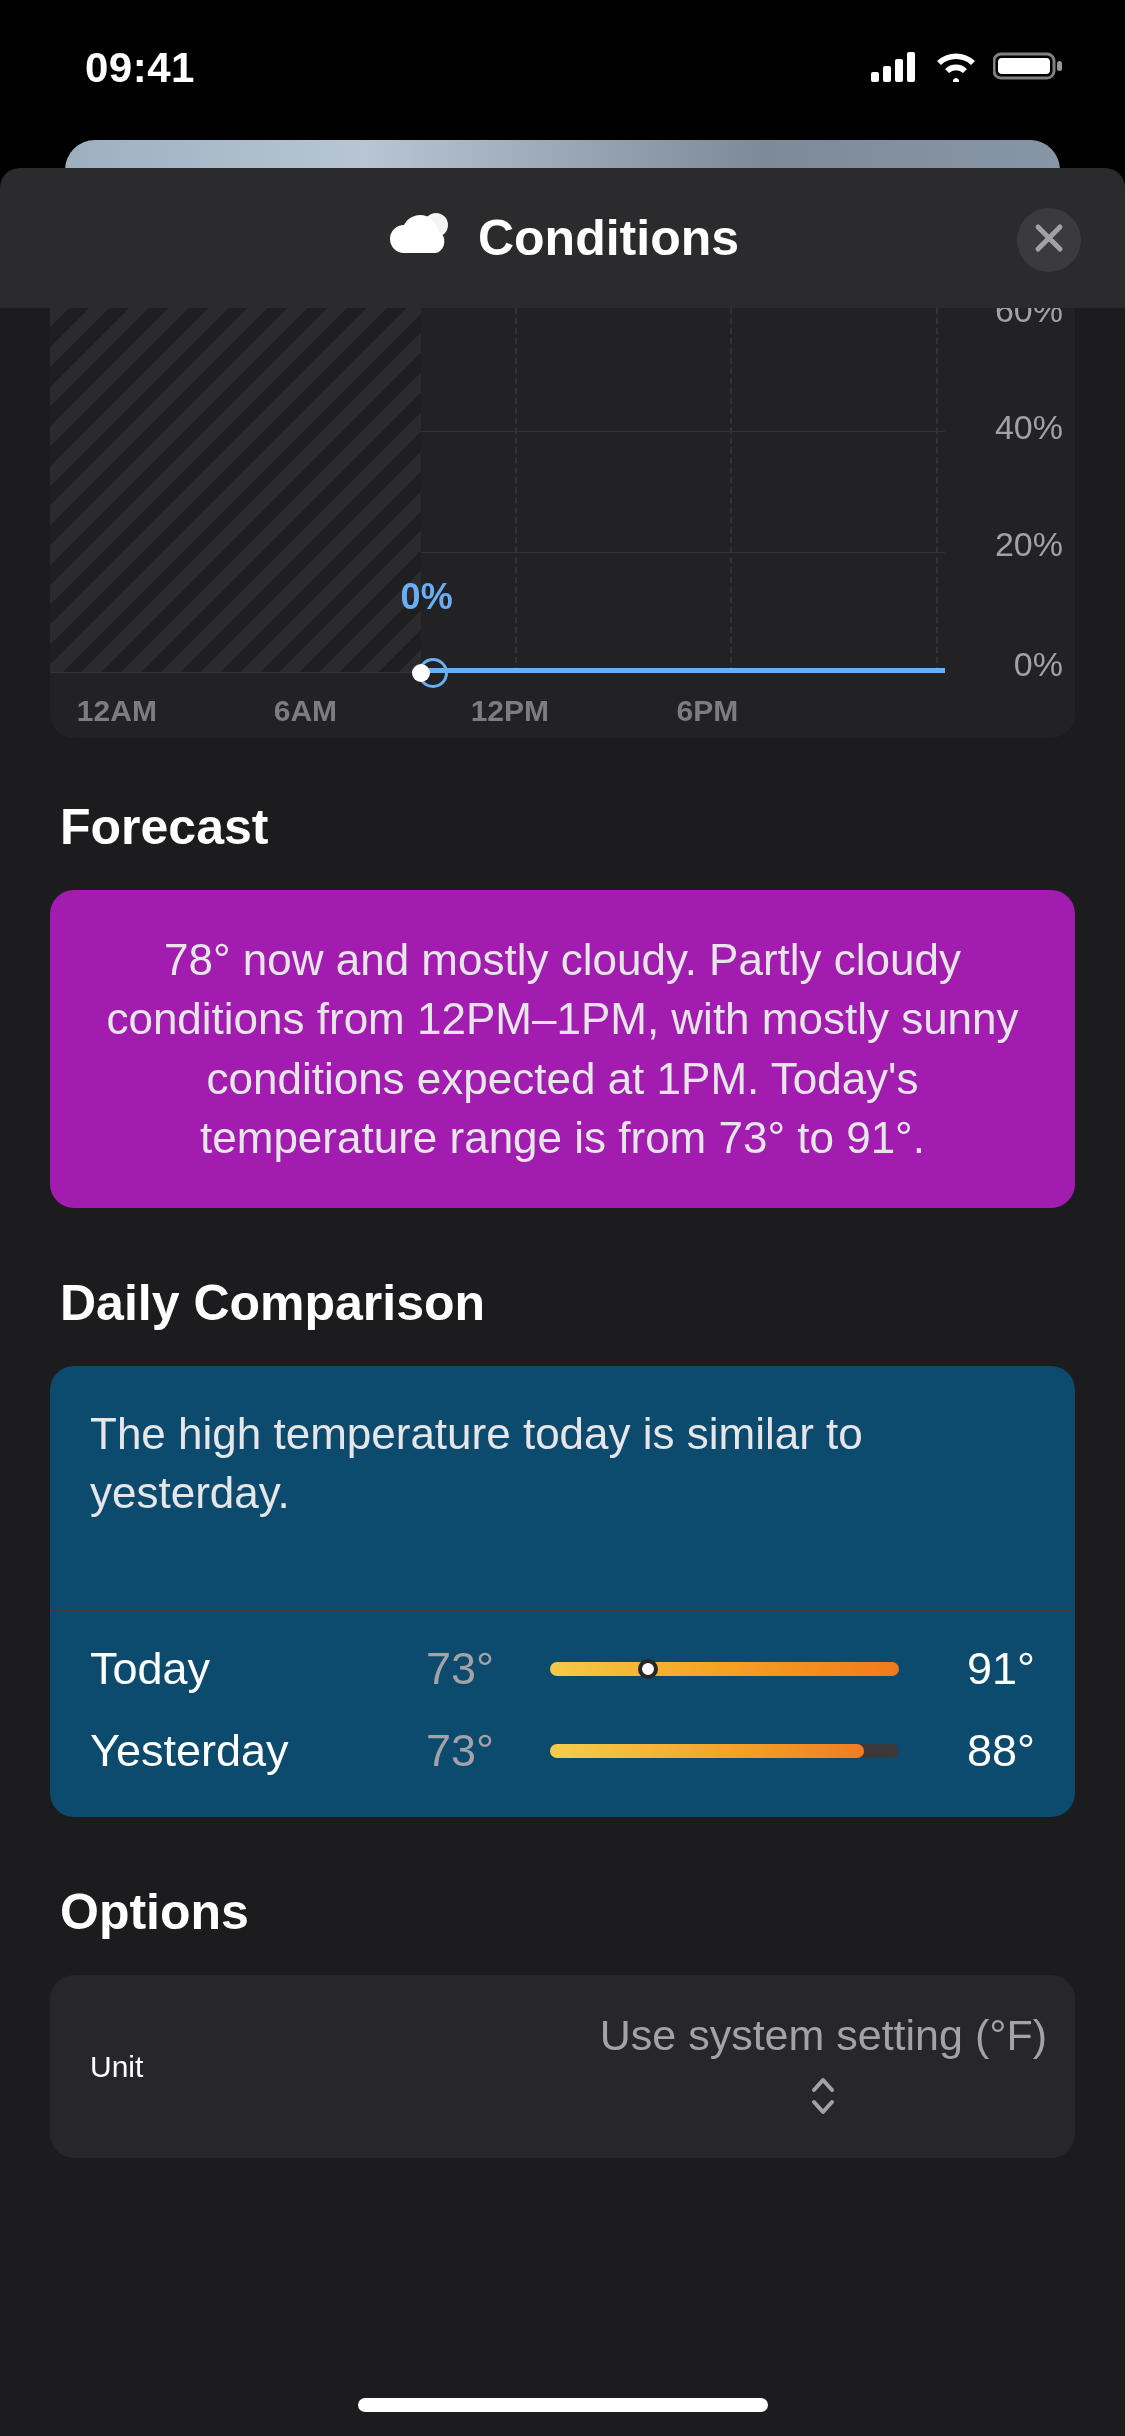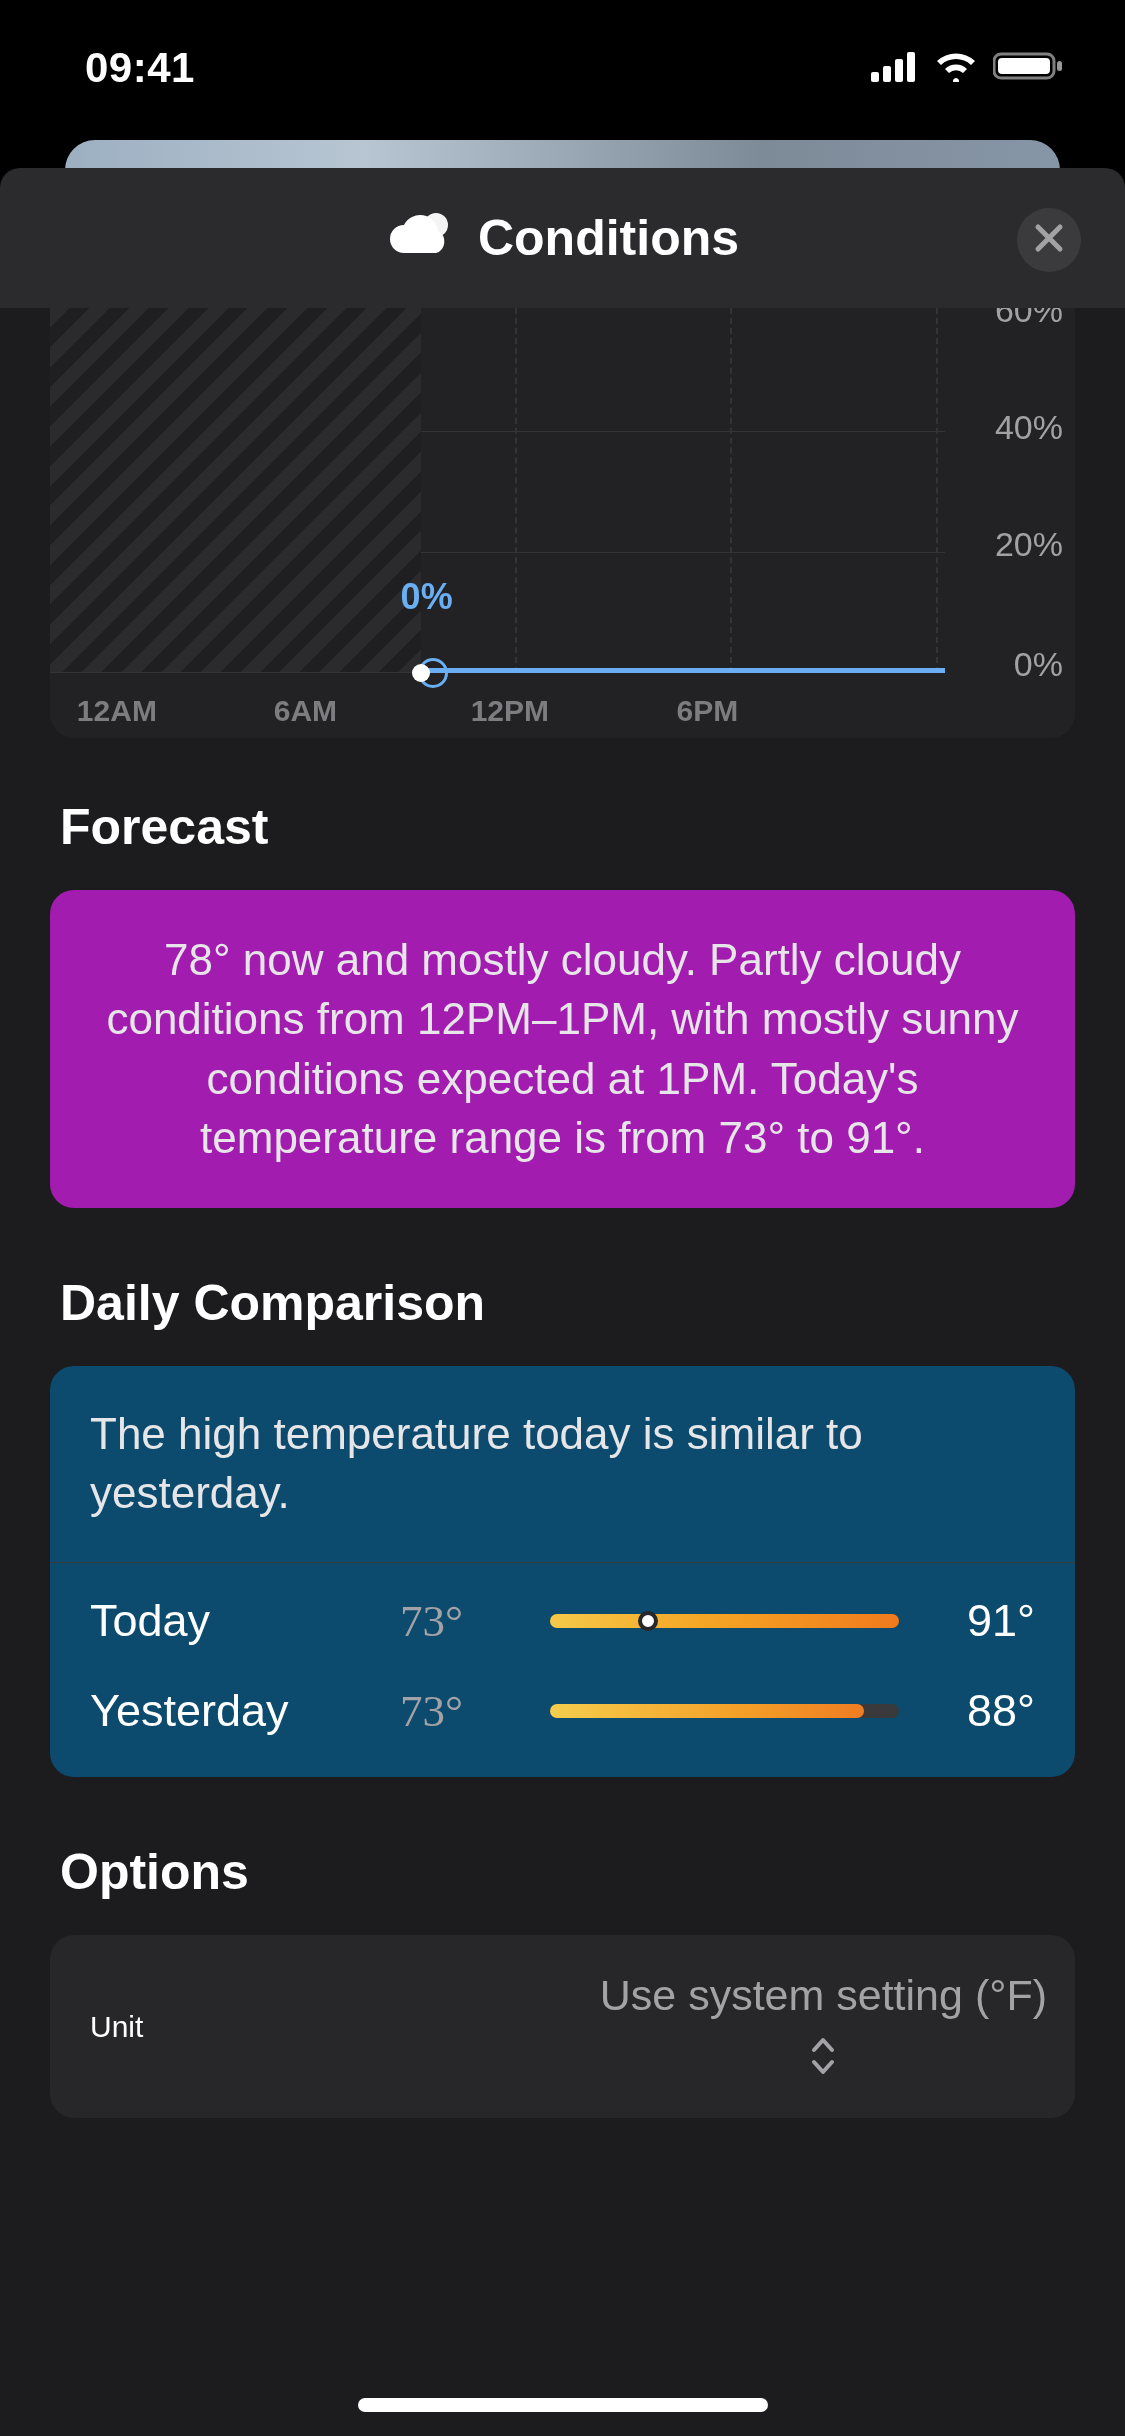--- a/index.html
+++ b/index.html
@@ -41,24 +41,24 @@
 
   
   .section-title { font-size: 50px; font-weight: 700; margin: 0 10px 34px 10px; }
 
   .card { background: #a21caf; border-radius: 24px; padding: 40px 40px; text-align: center; }
   .forecast-text { font-size: 44px; line-height: 1.35; color: #e6e6e8; font-weight: 400; }
 
   .compare-card { background: #0c4a6e; border-radius: 24px; }
   .compare-top { padding: 38px 40px 40px 40px; }
   .compare-text { font-size: 44px; line-height: 1.35; color: #e6e6e8; }
-  .compare-rows { border-top: 1.5px solid #3a3a3c; padding: 32px 40px 40px 40px; display: flex; flex-direction: column; gap: 38px; }
+  .compare-rows { border-top: 1.5px solid #3a3a3c; padding: 32px 40px 40px 40px; display: flex; flex-direction: column; gap: 30px; margin-top: 48px; }
   .compare-row { display: flex; align-items: center; }
   .cr-label { width: 310px; font-size: 45px; font-weight: 500; color: #fff; }
-  .cr-lo { width: 120px; font-size: 45px; font-weight: 500; color: #a3a3a7; text-align: left; font-family: Liberation Serif, serif; }
+  .cr-lo { width: 120px; font-size: 45px; font-weight: 500; color: #a3a3a7; text-align: center; }
   .cr-bar-wrap { flex: 1; margin: 0 26px 0 30px; position: relative; height: 14px; }
   .cr-bar-track { position: absolute; inset: 0; border-radius: 7px; background: #3a3a3c; }
   .cr-bar-fill { position: absolute; top: 0; bottom: 0; border-radius: 7px; }
   .cr-bar-dot { position: absolute; width: 20px; height: 20px; border-radius: 50%; background: #fff; top: 50%; transform: translate(-50%,-50%); border: 4px solid #27272a; }
   .cr-hi { width: 110px; font-size: 45px; font-weight: 500; color: #fff; text-align: right; }
 
   .options-card { background: #27272a; border-radius: 24px; padding: 36px 28px 36px 40px; display: flex; align-items: center; justify-content: space-between; }
   .options-label { font-size: 30px; color: #fff; }
   .options-value-wrap { display: flex; align-items: center; gap: 14px; color: #a3a3a7; flex-direction: column; }
   .options-value { font-size: 43px; }

